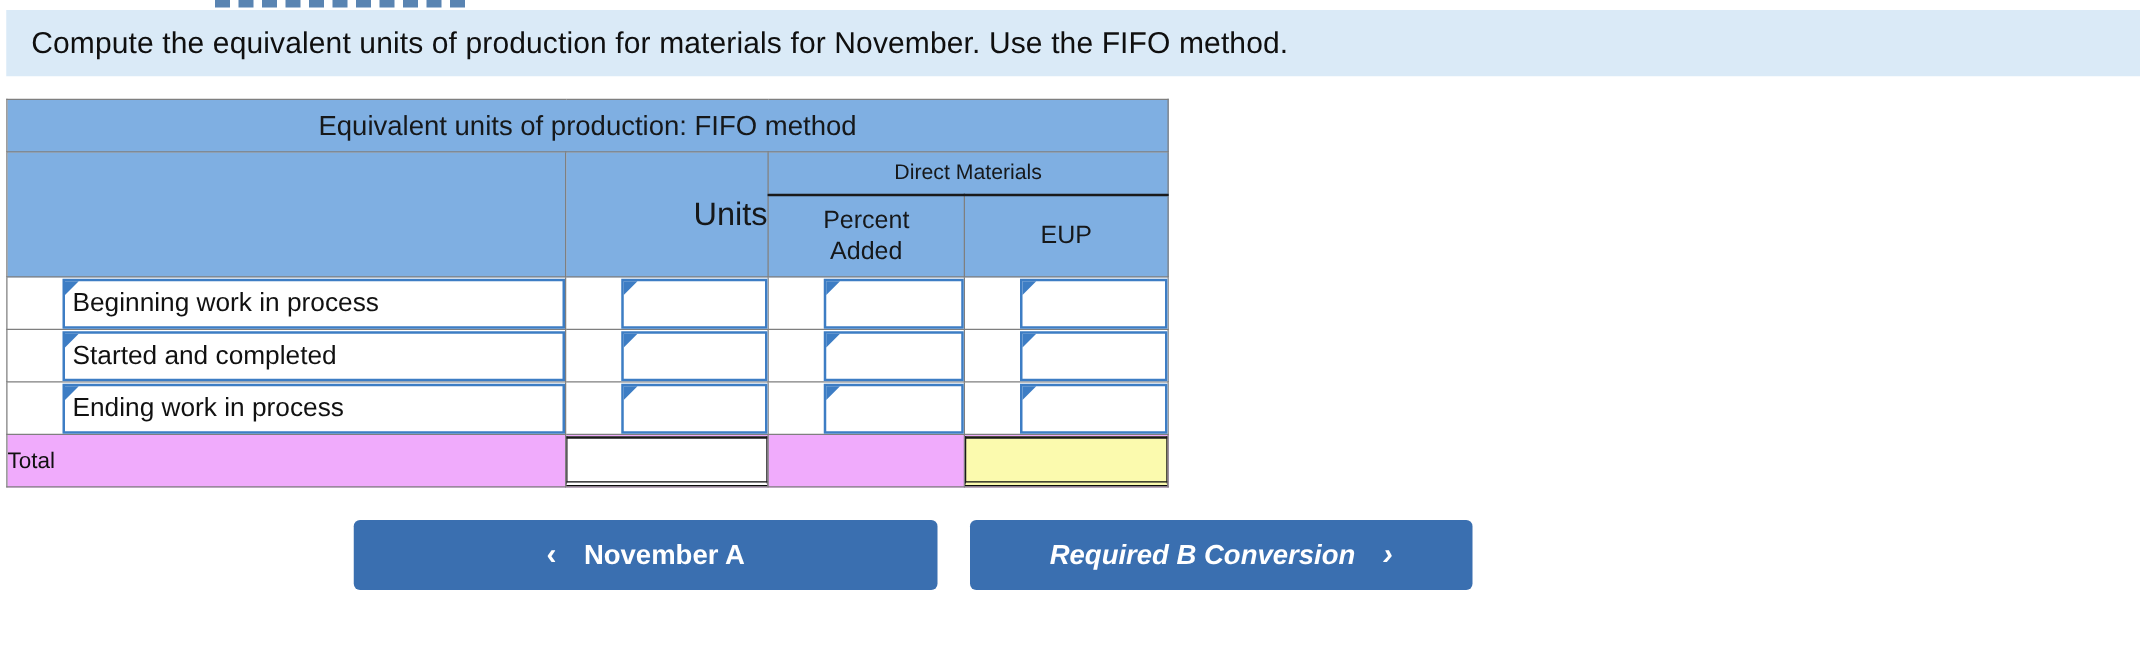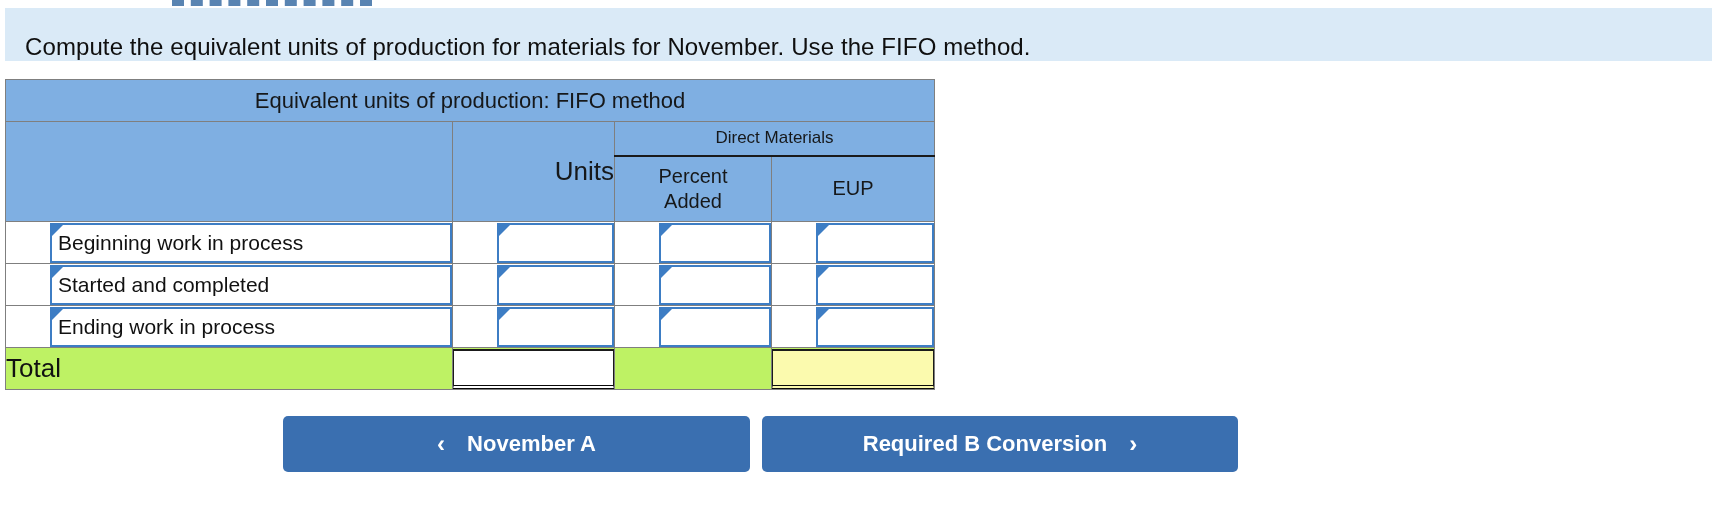--- a/index.html
+++ b/index.html
@@ -20,21 +20,21 @@
     border-top: 6px dashed #3d6fa5;
     opacity: .85;
   }
 
   
   .banner {
     position: absolute;
     left: 5px; top: 8px;
     width: 1707px; height: 53px;
     background: #daeaf7;
-    display: flex; align-items: flex-end;
+    display: flex; align-items: center;
   }
   .banner-text {
     padding-left: 20px;
     font-size: 24px;
     color: #0f0f0f;
     letter-spacing: .1px;
     white-space: nowrap;
   }
 
   
@@ -89,21 +89,21 @@
   .cellbox::before {
     content: "";
     position: absolute;
     left: 0; top: 0;
     width: 0; height: 0;
     border-left: 11px solid #3d7dc4;
     border-bottom: 11px solid transparent;
   }
 
   
-  .total-row td { height: 42px; background:#bef264; font-size: 26px; }
+  .total-row td { height: 42px; background:#f0abfc; font-size: 18px; }
   .total-label { padding-left: 8px; color:#111; }
   .totbox {
     width: 100%; height: 40px;
     background: #ffffff;
     border: 1px solid #1a1a1a;
     border-top: 2px solid #1a1a1a;
     border-bottom: 4px double #0a0a0a;
   }
   .totbox.plain { border: none; background: transparent; }
   .totbox.yellow { background: #fbfaae; }
@@ -126,21 +126,21 @@
     font-size: 22px;
     font-weight: bold;
     display: flex;
     align-items: center;
     justify-content: center;
     gap: 22px;
     cursor: pointer;
     white-space: nowrap;
   }
   #btn-prev { left: 0px;   width: 467px; }
-  #btn-next { left: 479px; width: 476px; }
+  #btn-next { left: 493px; width: 402px; font-style: italic; }
   .chev { display:inline-block; font-size: 24px; font-weight: bold; line-height: 1; }
 </style>
 </head>
 <body>
 
 <div id="root">
 
   <div class="dashed-rule"></div>
 
   <div class="banner">

